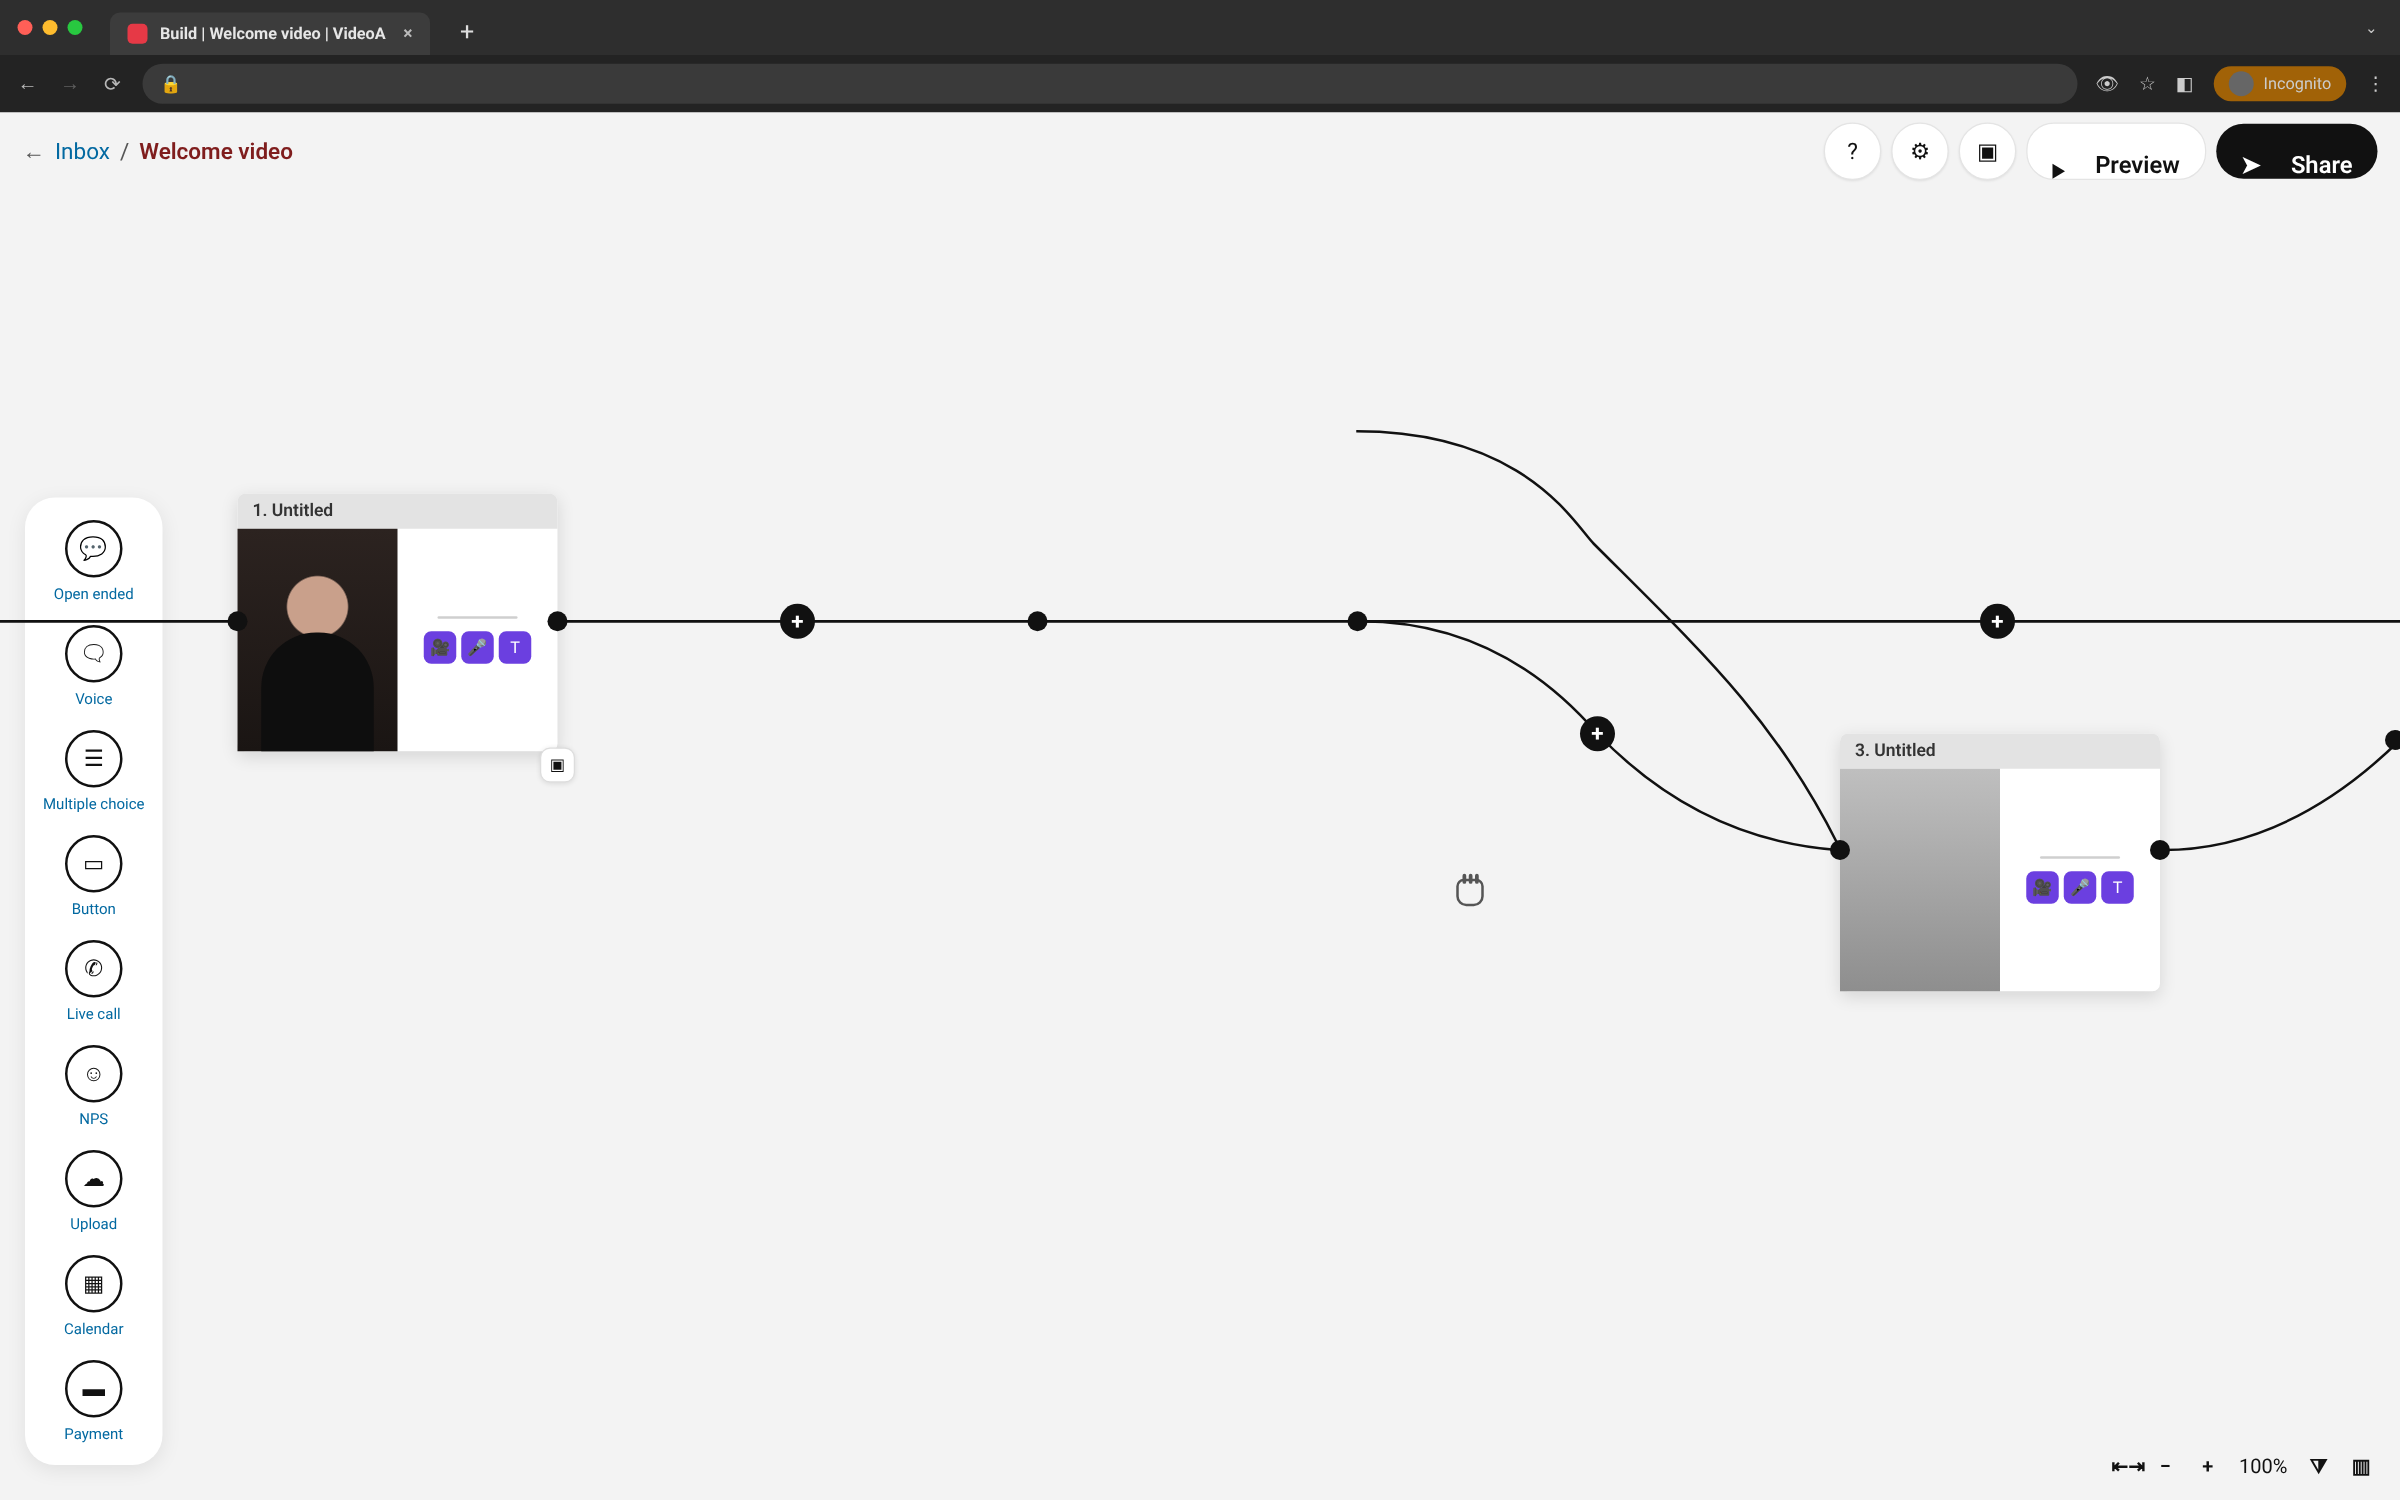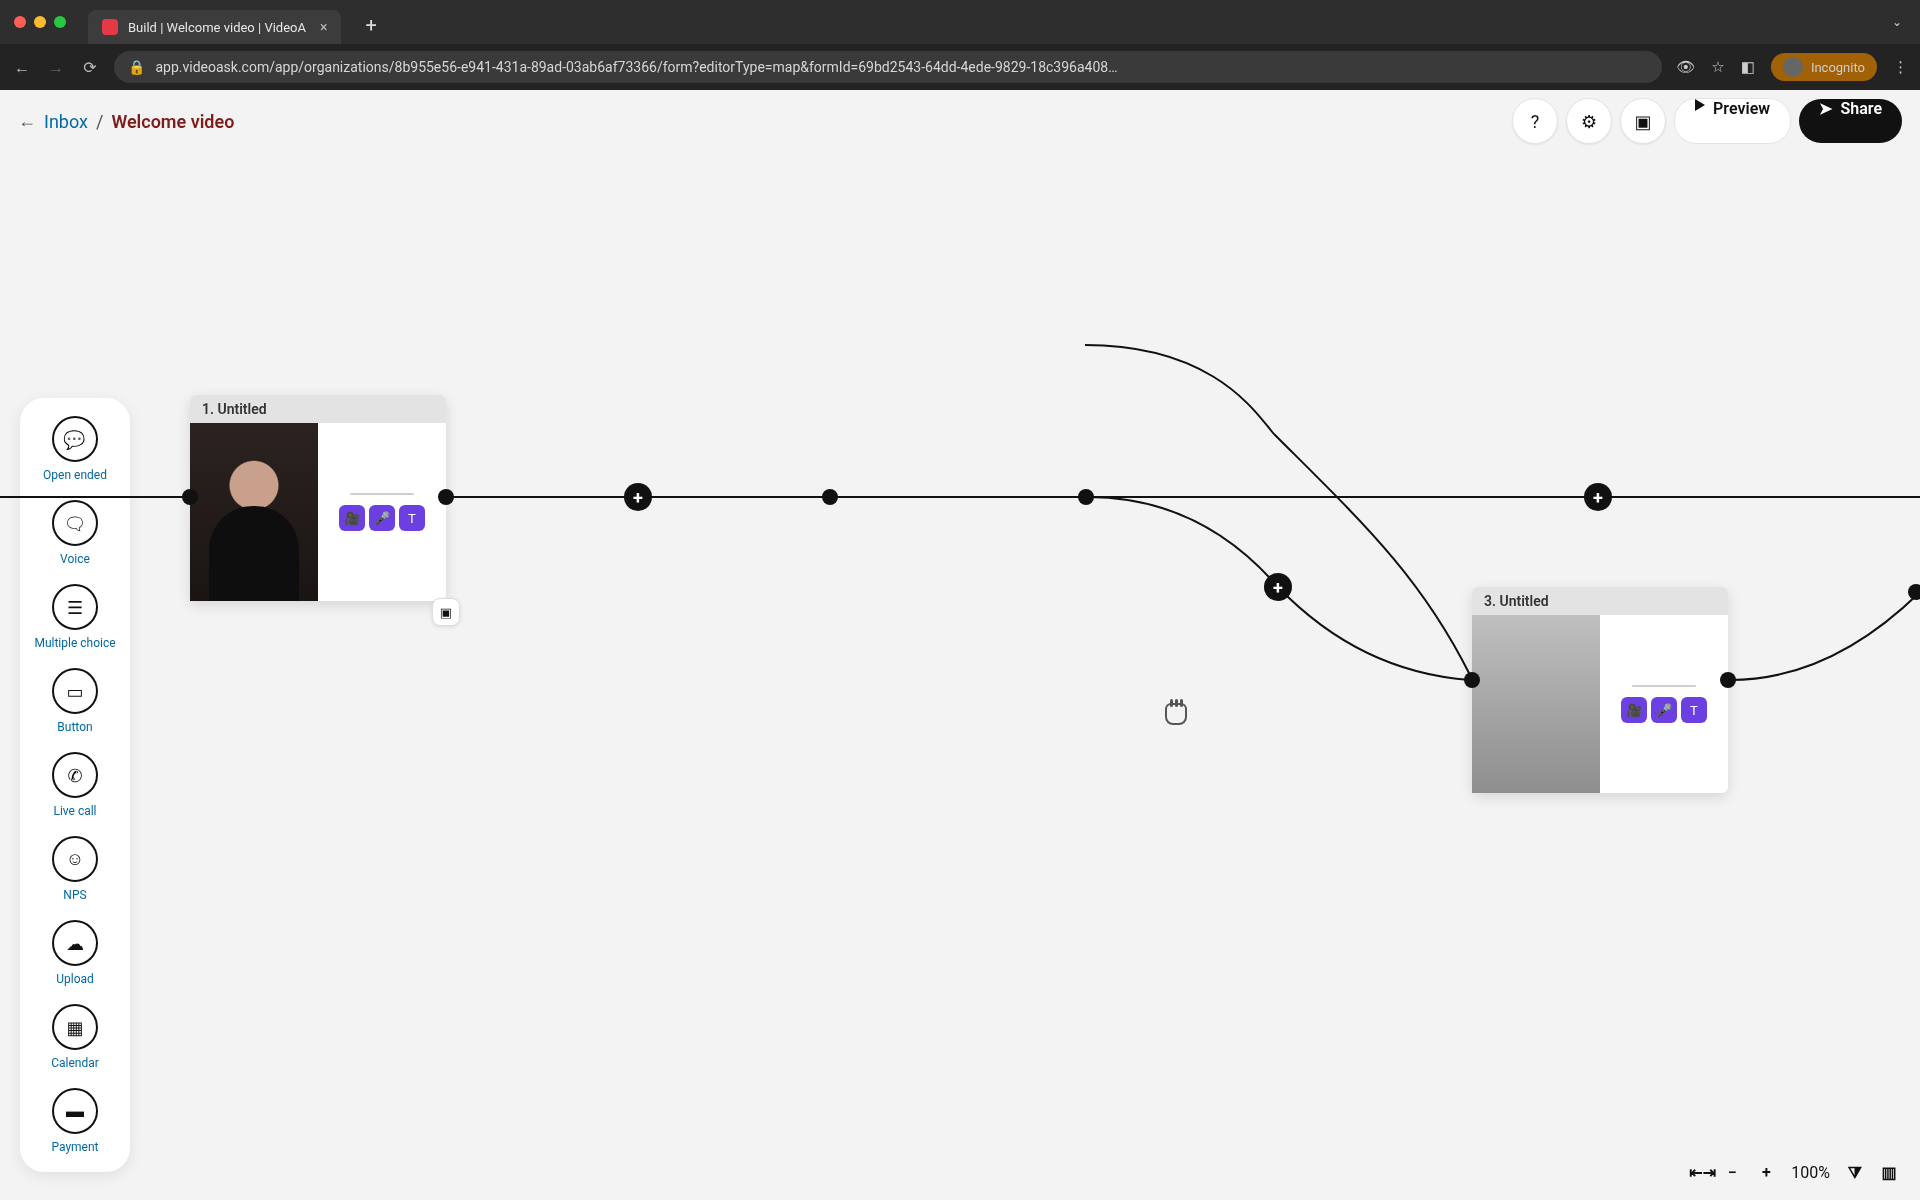--- a/index.html
+++ b/index.html
@@ -43,20 +43,21 @@
     color:#e6e6e6;
     height:34px;
     border-radius:8px 8px 0 0;
     margin-top:10px;
     display:flex;
     align-items:center;
     padding:0 14px;
     gap:10px;
     font-size:13px;
     max-width:280px;
+    font-weight:bold;
   }
   .favicon {
     width:16px;height:16px;border-radius:4px;background:#e63946;
     display:inline-block;
   }
   .tab-close { color:#bbb; margin-left:4px; font-size:14px; }
   .new-tab { color:#ddd; margin-left:14px; font-size:20px; margin-top:6px;}
   .chrome-caret { margin-left:auto; margin-right:18px; color:#ccc; font-size:12px;}
 
   .chrome-url {
@@ -108,21 +109,21 @@
   .crumb strong { color:#7f1d1d; font-weight:600; }
   .app-bar .spacer { flex:1; }
   .round-btn {
     width:44px;height:44px;border-radius:50%;background:#fff;color:#111;
     display:flex;align-items:center;justify-content:center;font-size:18px;
     box-shadow:0 1px 2px rgba(0,0,0,.08);
     border:1px solid #e4e4e4;
   }
   .pill-btn {
     height:44px;border-radius:22px;background:#fff;color:#111;
-    display:flex;align-items:flex-start;gap:8px;padding:0 20px;font-size:16px;font-weight:600;
+    display:flex;align-items:flex-end;gap:24px;padding:0 20px;font-size:19px;font-weight:600;
     border:1px solid #e4e4e4;
   }
   .pill-btn.black { background:#111;color:#fff;border:none;}
   .tri { width:0;height:0;border-left:10px solid currentColor;border-top:6px solid transparent;border-bottom:6px solid transparent;display:inline-block;}
 
   
   .palette {
     position:absolute;
     left:20px; top:246px;
     width:110px;
@@ -233,21 +234,20 @@
   <span class="new-tab">+</span>
   <span class="chrome-caret">⌄</span>
 </div>
 
 <div class="chrome-url">
   <span class="nav-ico">←</span>
   <span class="nav-ico" style="opacity:.4">→</span>
   <span class="nav-ico">⟳</span>
   <div class="url-field">
     <span>🔒</span>
-    <span>app.videoask.com/app/organizations/8b955e56-e941-431a-89ad-03ab6af73366/form?editorType=map&amp;formId=69bd2543-64dd-4ede-9829-18c396a408…</span>
   </div>
   <div class="right-chrome">
     <span>👁</span>
     <span>☆</span>
     <span>◧</span>
     <div class="incog">
       <span class="incog-icon"></span>
       <span>Incognito</span>
     </div>
     <span>⋮</span>

